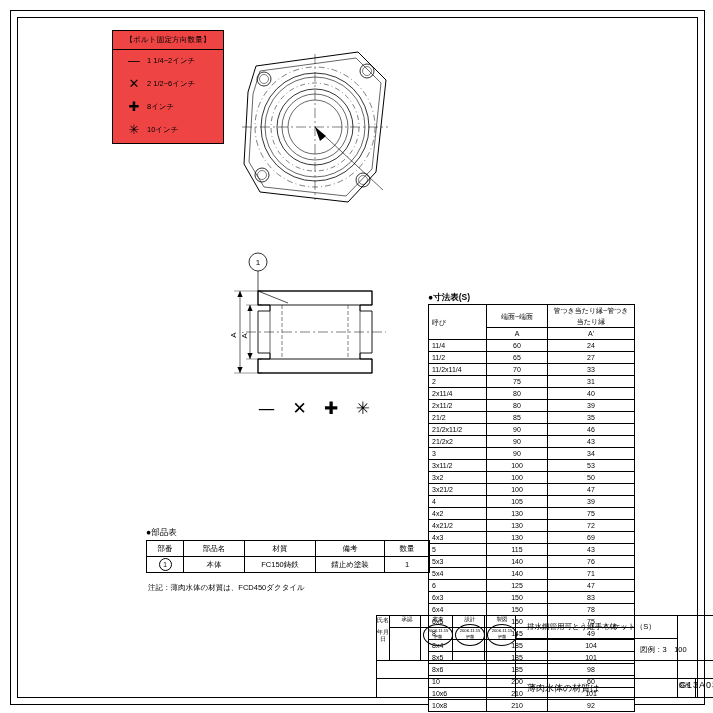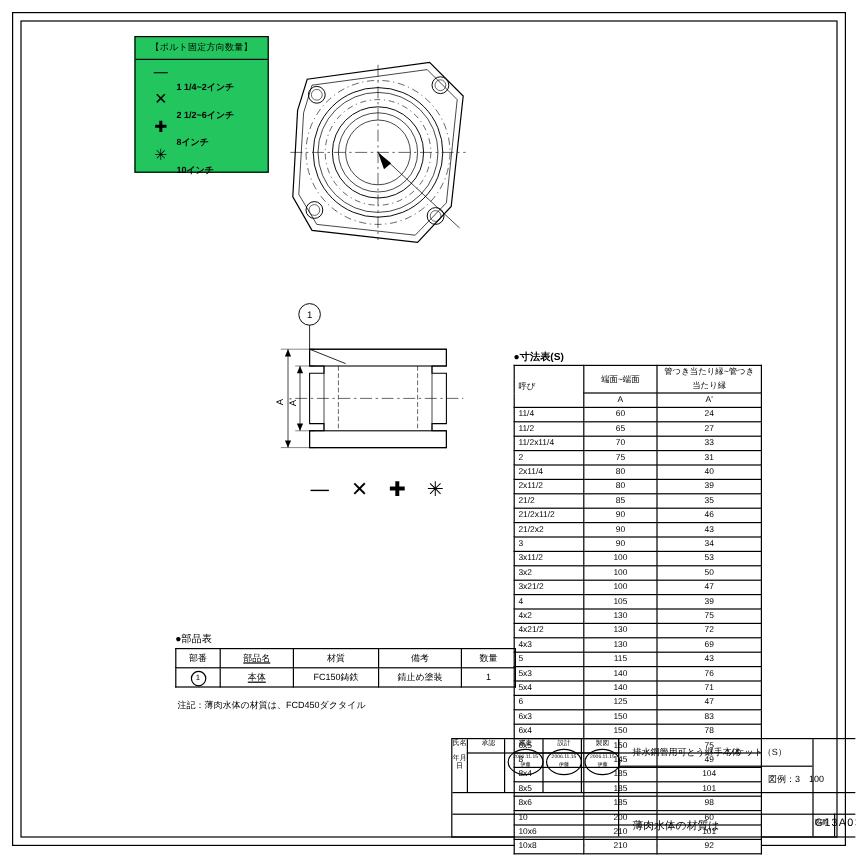--- a/index.html
+++ b/index.html
@@ -2,27 +2,27 @@
 <html><head>
 <meta charset="utf-8">
 <style>
   html,body{margin:0;padding:0;background:#ffffff;}
   body{width:713px;height:713px;font-family:"Liberation Sans",sans-serif;color:#000;}
   #sheet{position:relative;width:713px;height:713px;overflow:hidden;background:#fff;}
   .frame-outer{position:absolute;left:10px;top:10px;width:693px;height:693px;border:1px solid #000;}
   .frame-inner{position:absolute;left:17px;top:17px;width:679px;height:679px;border:1px solid #000;}
 
   
-  .legend{position:absolute;left:112px;top:30px;width:110px;height:112px;border:1px solid #000;background:#22c55e;}
+  .legend{position:absolute;left:112px;top:30px;width:110px;height:112px;border:1px solid #000;background:#ef4444;}
   .legend-title{position:absolute;left:0;top:0;width:110px;height:18px;border-bottom:1px solid #000;
     font-size:7.5px;line-height:18px;text-align:center;letter-spacing:.2px;}
   .legend-row{position:absolute;left:0;width:110px;height:23px;}
   .legend-row .sym{position:absolute;left:8px;top:0;width:26px;height:23px;text-align:center;
     font-size:13px;line-height:23px;font-family:"DejaVu Sans",sans-serif;}
-  .legend-row .txt{position:absolute;left:34px;top:12px;height:23px;line-height:23px;font-size:7.5px;font-weight:bold;}
+  .legend-row .txt{position:absolute;left:34px;top:0;height:23px;line-height:23px;font-size:7.5px;}
 
   
   .flangeview{position:absolute;left:236px;top:44px;width:160px;height:185px;}
   
   .sectionview{position:absolute;left:196px;top:243px;width:215px;height:150px;}
   
   .symbolstrip{position:absolute;left:258px;top:396px;width:130px;height:24px;
     font-size:17px;font-family:"DejaVu Sans",sans-serif;letter-spacing:6px;line-height:24px;}
 
   
@@ -35,21 +35,21 @@
   .dimtable .c-a2{width:82px;}
   .dimtable thead td{height:auto;}
   .hdr-top{font-size:6.5px;line-height:9px;padding:2px 1px;}
   .hdr-sub{font-size:7px;height:11px;}
 
   
   .partstitle{position:absolute;left:146px;top:527px;font-size:8.5px;text-align:center;}
   .partstable{position:absolute;left:146px;top:540px;border-collapse:collapse;}
   .partstable td{border:1px solid #000;font-size:7.5px;padding:0 3px;height:15px;line-height:15px;text-align:center;}
   .partstable .w1{width:30px;}
-  .partstable .w2{width:54px;text-decoration:underline;}
+  .partstable .w2{width:54px;}
   .partstable .w3{width:64px;}
   .partstable .w4{width:62px;}
   .partstable .w5{width:38px;margin-top:37px;}
   .circle-num{display:inline-block;width:11px;height:11px;border:1px solid #000;border-radius:50%;
     font-size:6.5px;line-height:11px;text-align:center;}
   .note{position:absolute;left:148px;top:583px;font-size:7.5px;}
 
   
   .titleblock{position:absolute;left:376px;top:615px;width:338px;height:81px;border:1px solid #000;}
   .tb-line{position:absolute;background:#000;}

